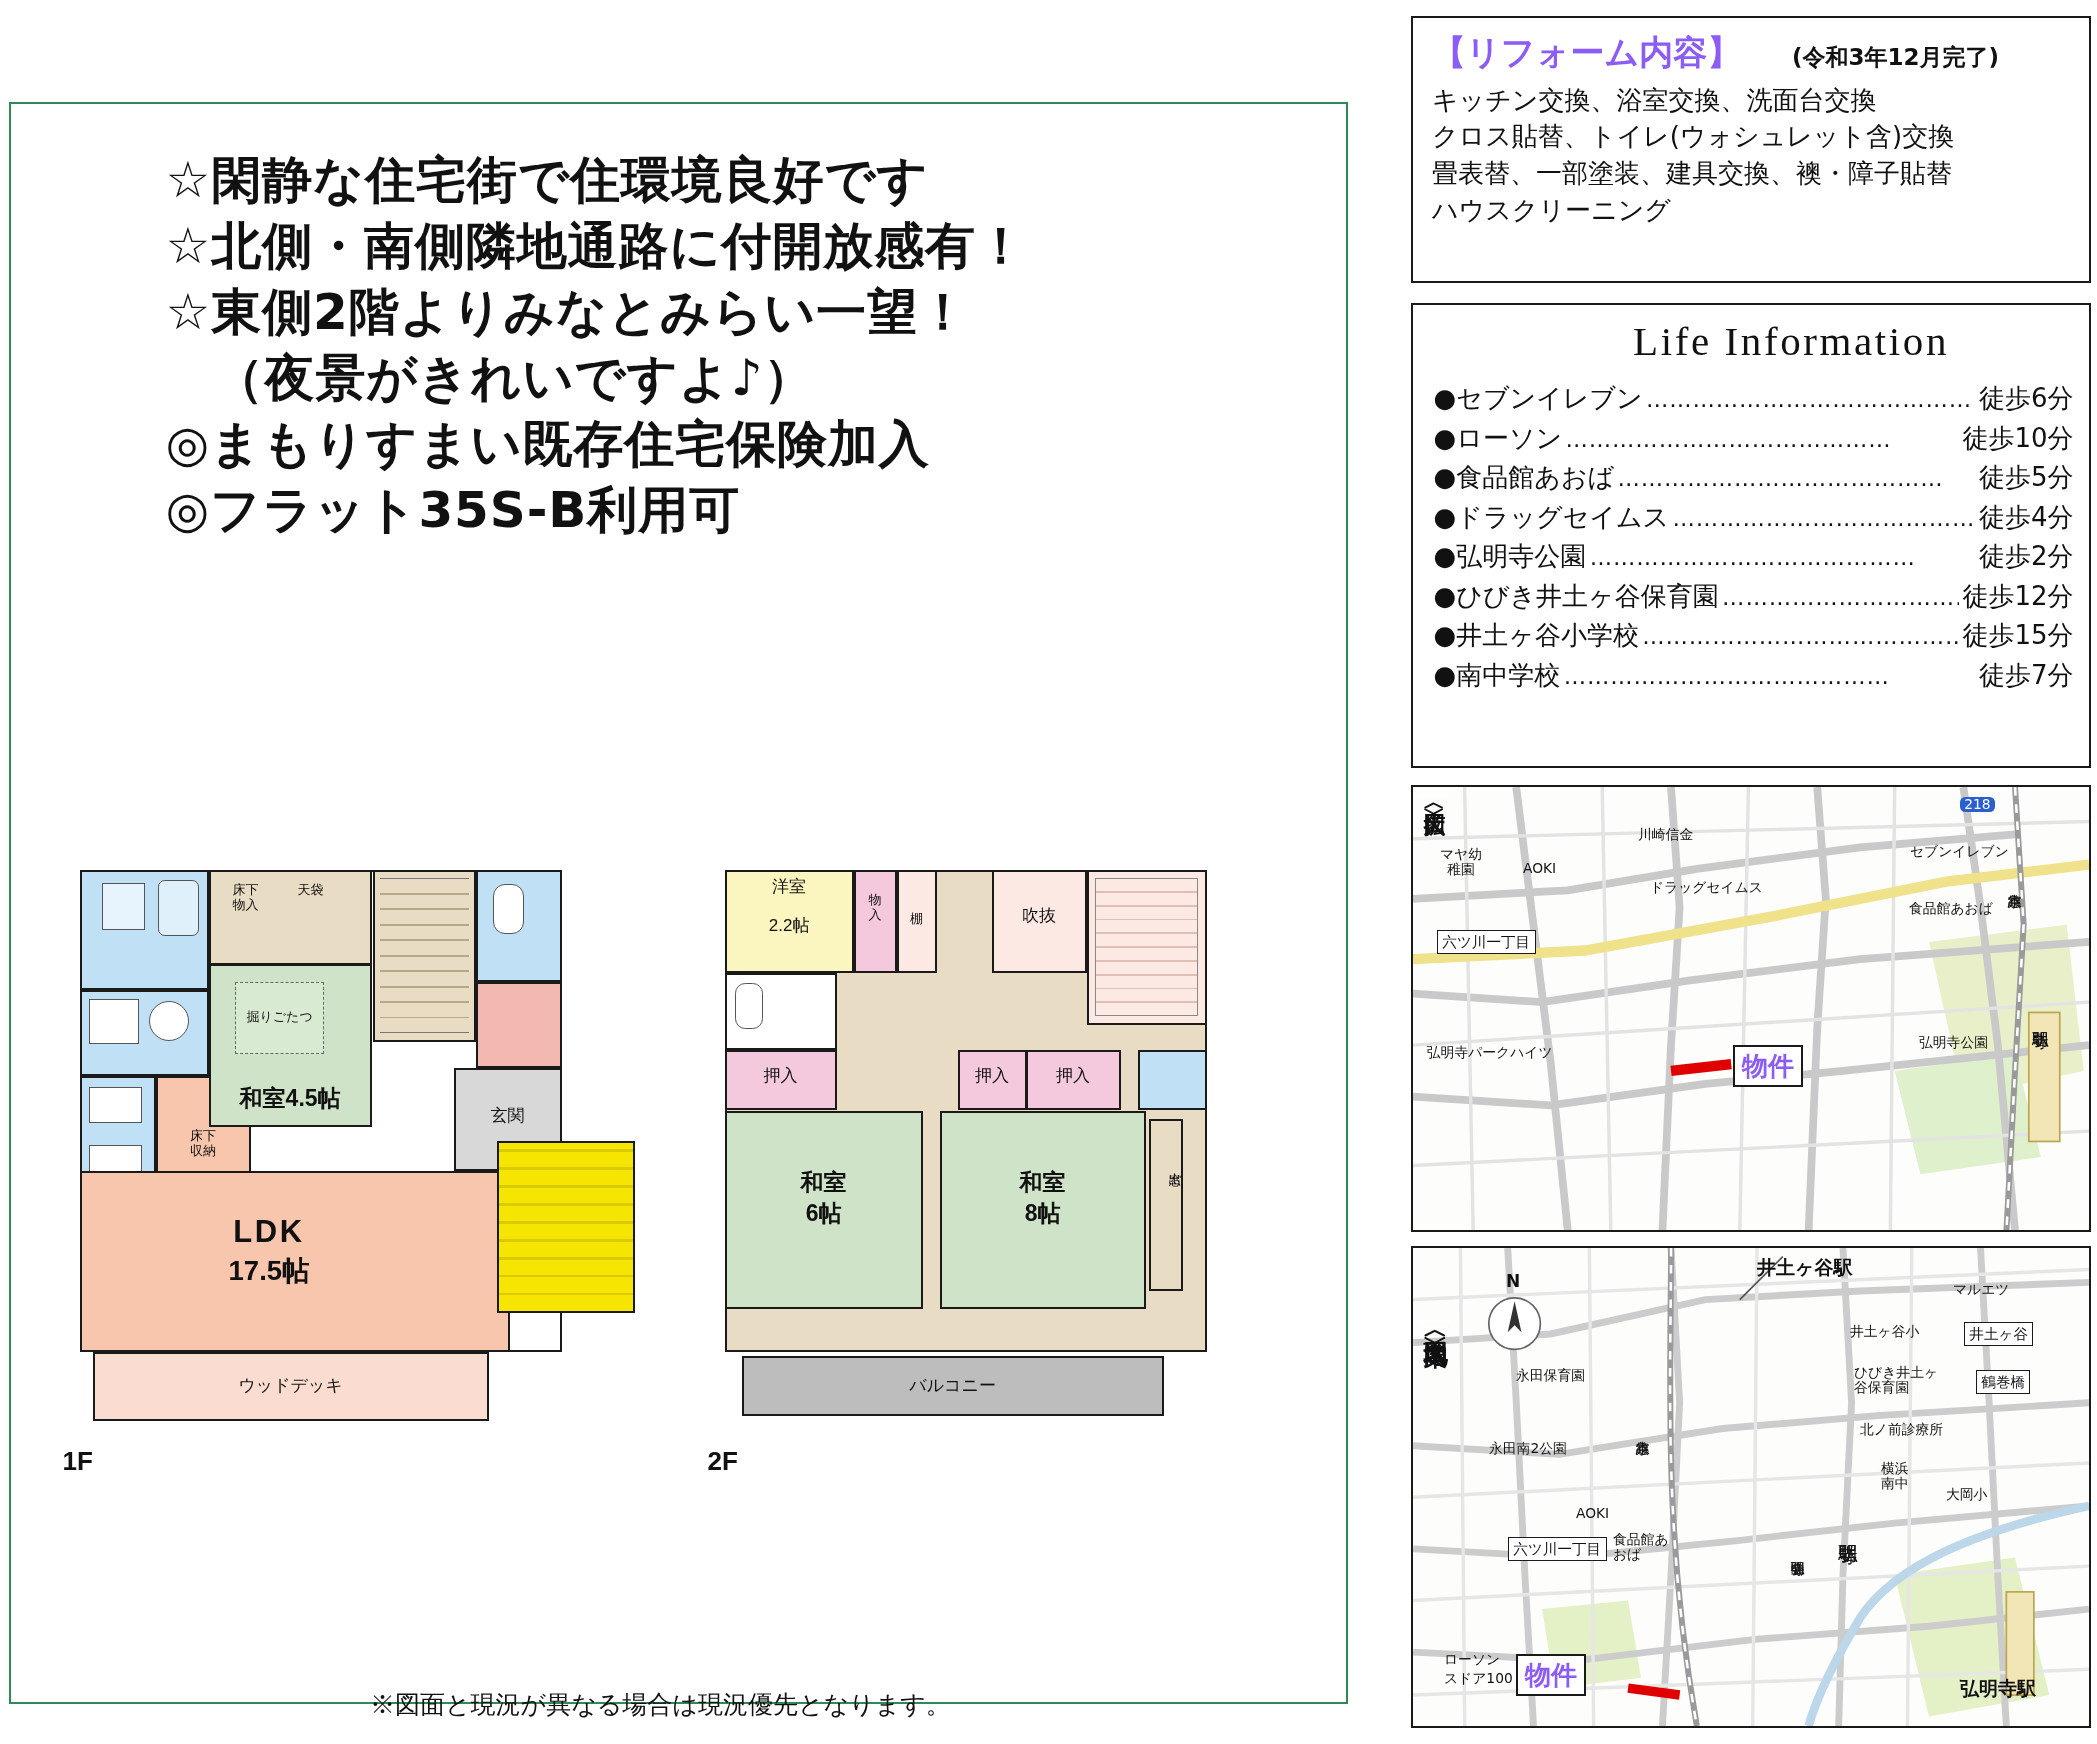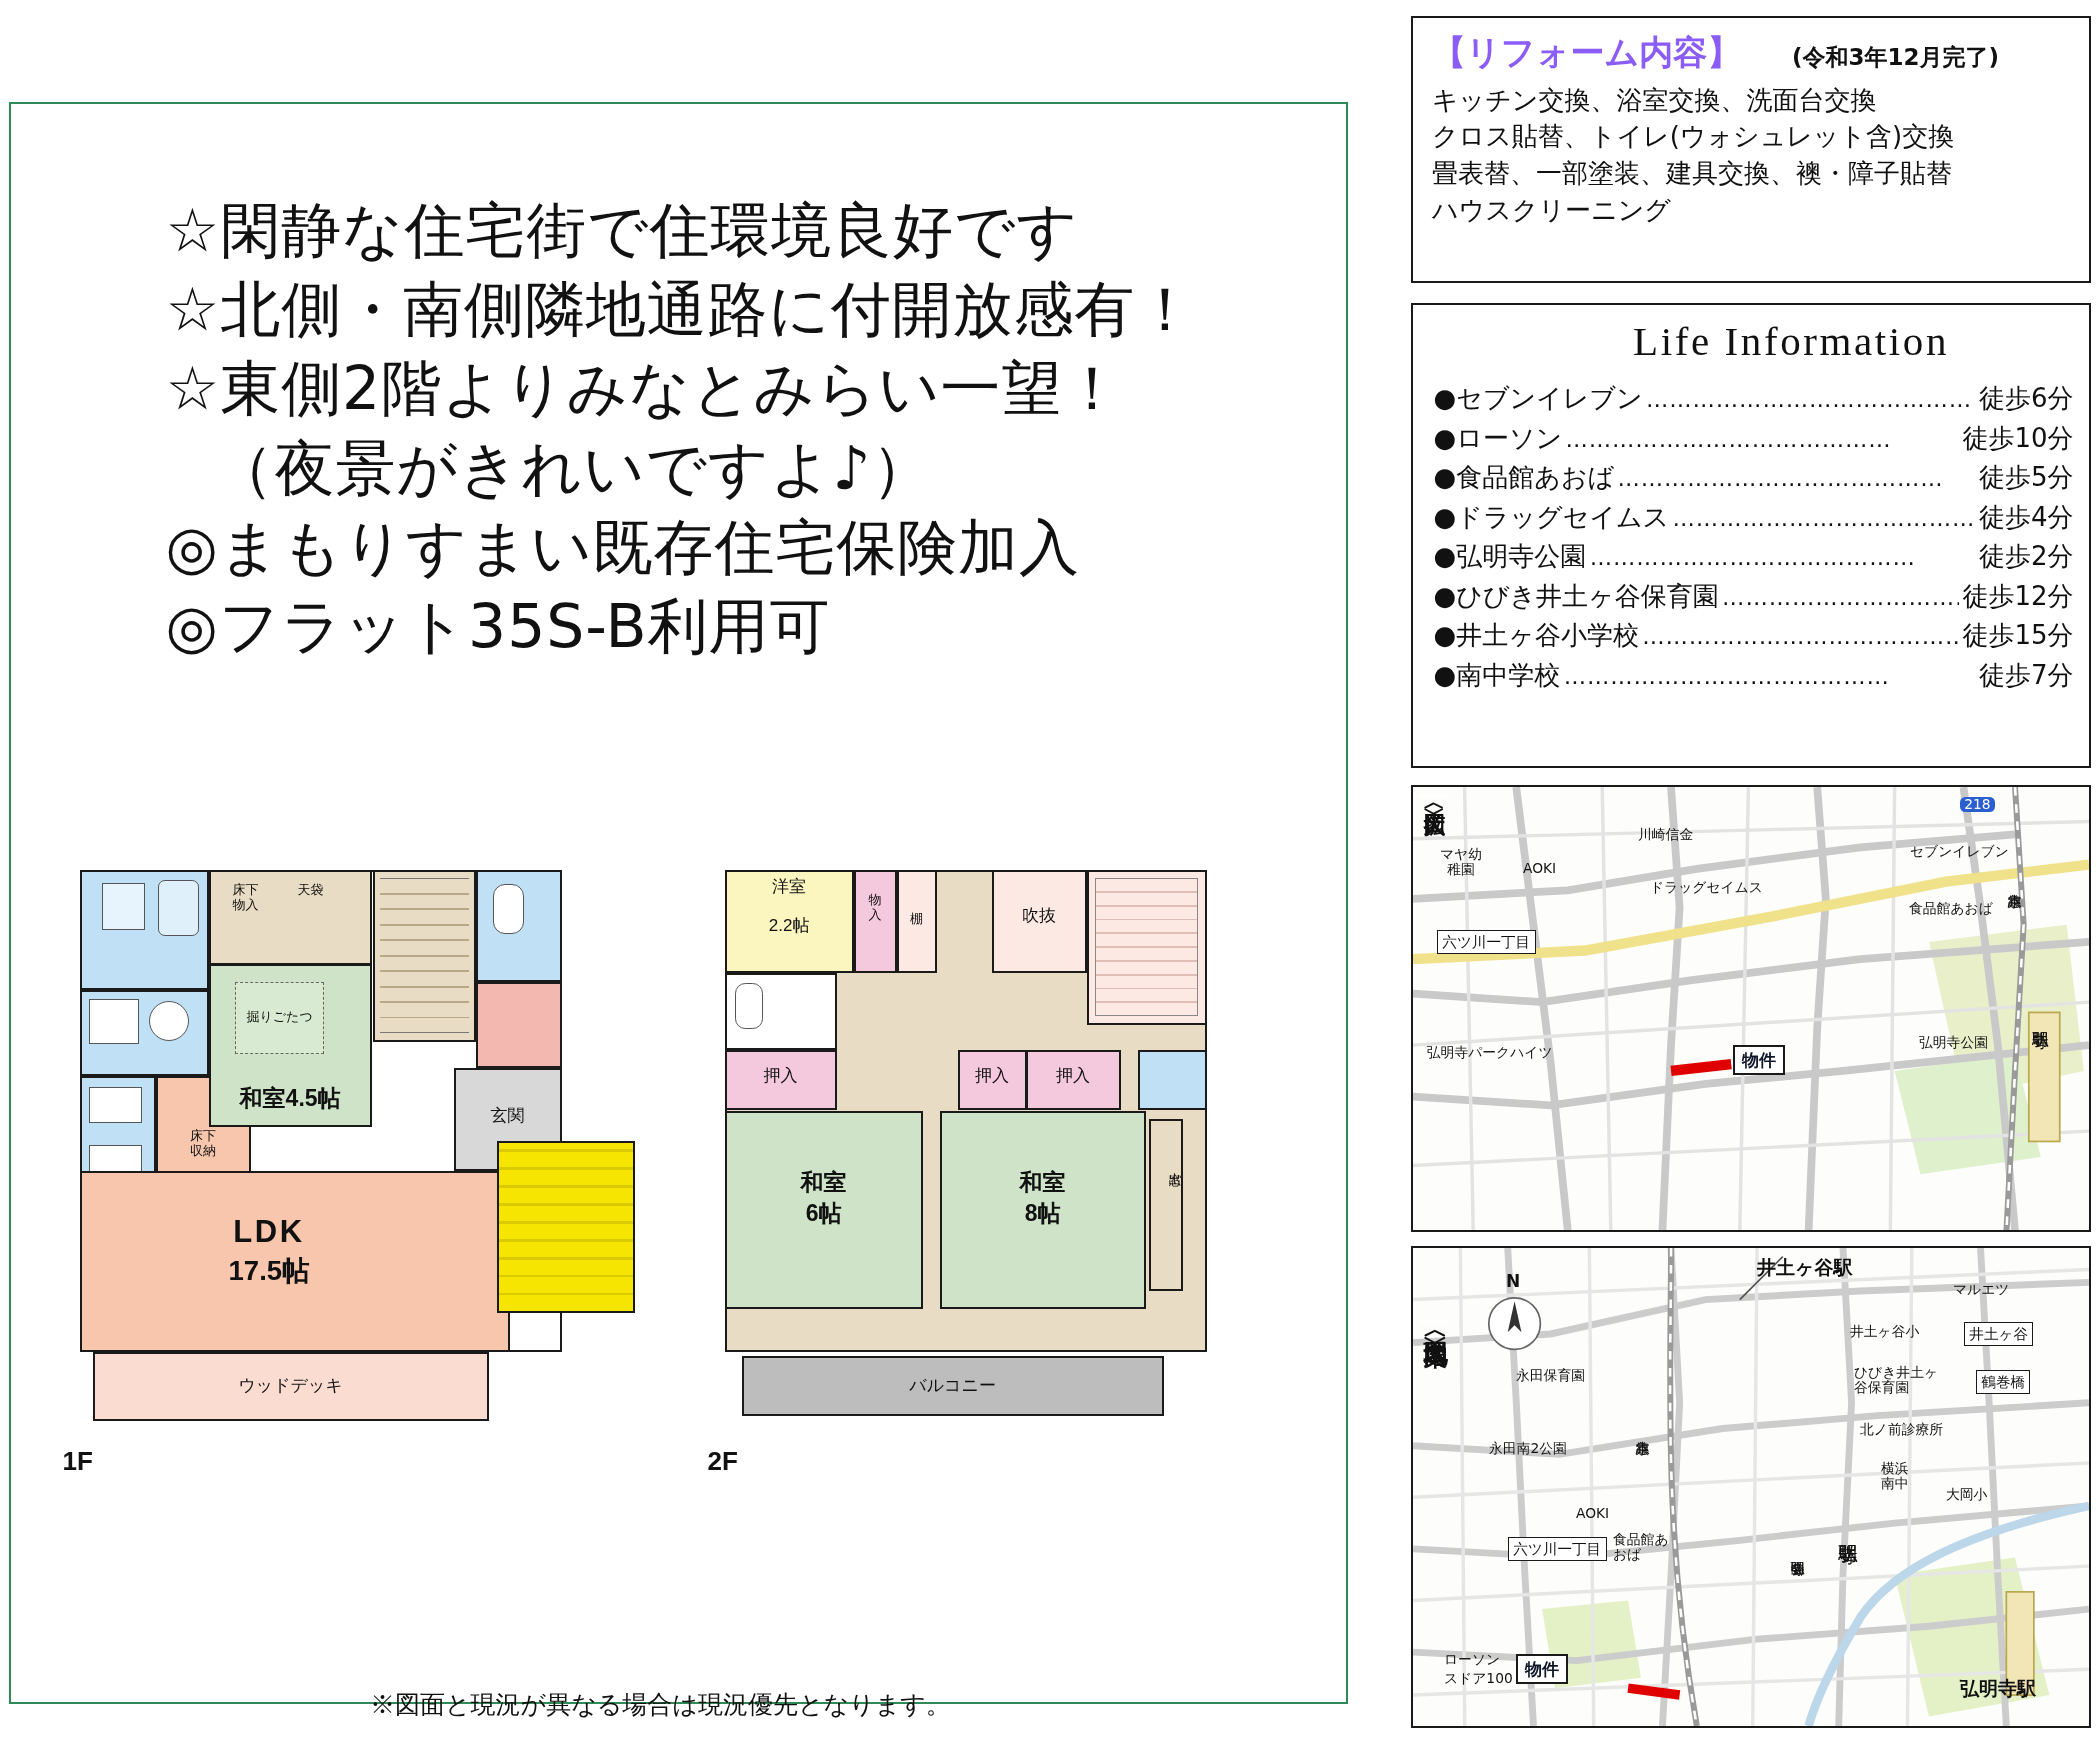--- a/index.html
+++ b/index.html
@@ -10,22 +10,22 @@
   }
   .page{position:absolute;inset:0;}
 
   
   .left-panel{
     position:absolute;left:8.6px;top:102px;width:1339px;height:1602px;
     border:2.6px solid #2e8b57;background:#fff;box-sizing:border-box;
   }
   .sales-points{
     position:absolute;left:155px;top:43px;width:1162px;
-    font-size:60px;line-height:1.32;letter-spacing:0.9px;color:#111;
-    font-family:"DejaVu Sans", sans-serif;font-weight:400;margin-top:44px;
+    font-size:50px;line-height:1.32;letter-spacing:0.9px;color:#111;
+    font-family:"DejaVu Sans", sans-serif;font-weight:700;
   }
   .sales-points div{white-space:nowrap;}
   .sp-indent{padding-left:48px;}
 
   .floorplans{position:absolute;left:0;top:740px;width:1339px;height:809px;}
 
   .fp{position:absolute;}
   .fp-label{
     position:absolute;font-size:26px;font-weight:bold;color:#111;
     font-family:"Liberation Sans",sans-serif;
@@ -97,21 +97,21 @@
     position:absolute;background:#fff;border:1.7px solid #1a1a1a;
     font-size:14.6px;padding:1.7px 4.3px;font-family:"DejaVu Sans",sans-serif;
     color:#111;white-space:nowrap;z-index:15;
   }
   .mtxt{
     position:absolute;font-size:13.8px;font-family:"DejaVu Sans",sans-serif;
     color:#111;white-space:nowrap;z-index:14;line-height:1.1;
   }
   .bukken{
     position:absolute;background:#fff;border:2.6px solid #1a1a1a;
-    font-size:17px;font-weight:700;padding:1.7px 6.9px;color:#0f172a;z-index:22;
+    font-size:26px;font-weight:700;padding:1.7px 6.9px;color:#8b5cf6;z-index:22;
     font-family:"DejaVu Sans",sans-serif;
   }
 </style>
 </head>
 <body>
 
 <div class="page">
 
   <div class="left-panel">
 

